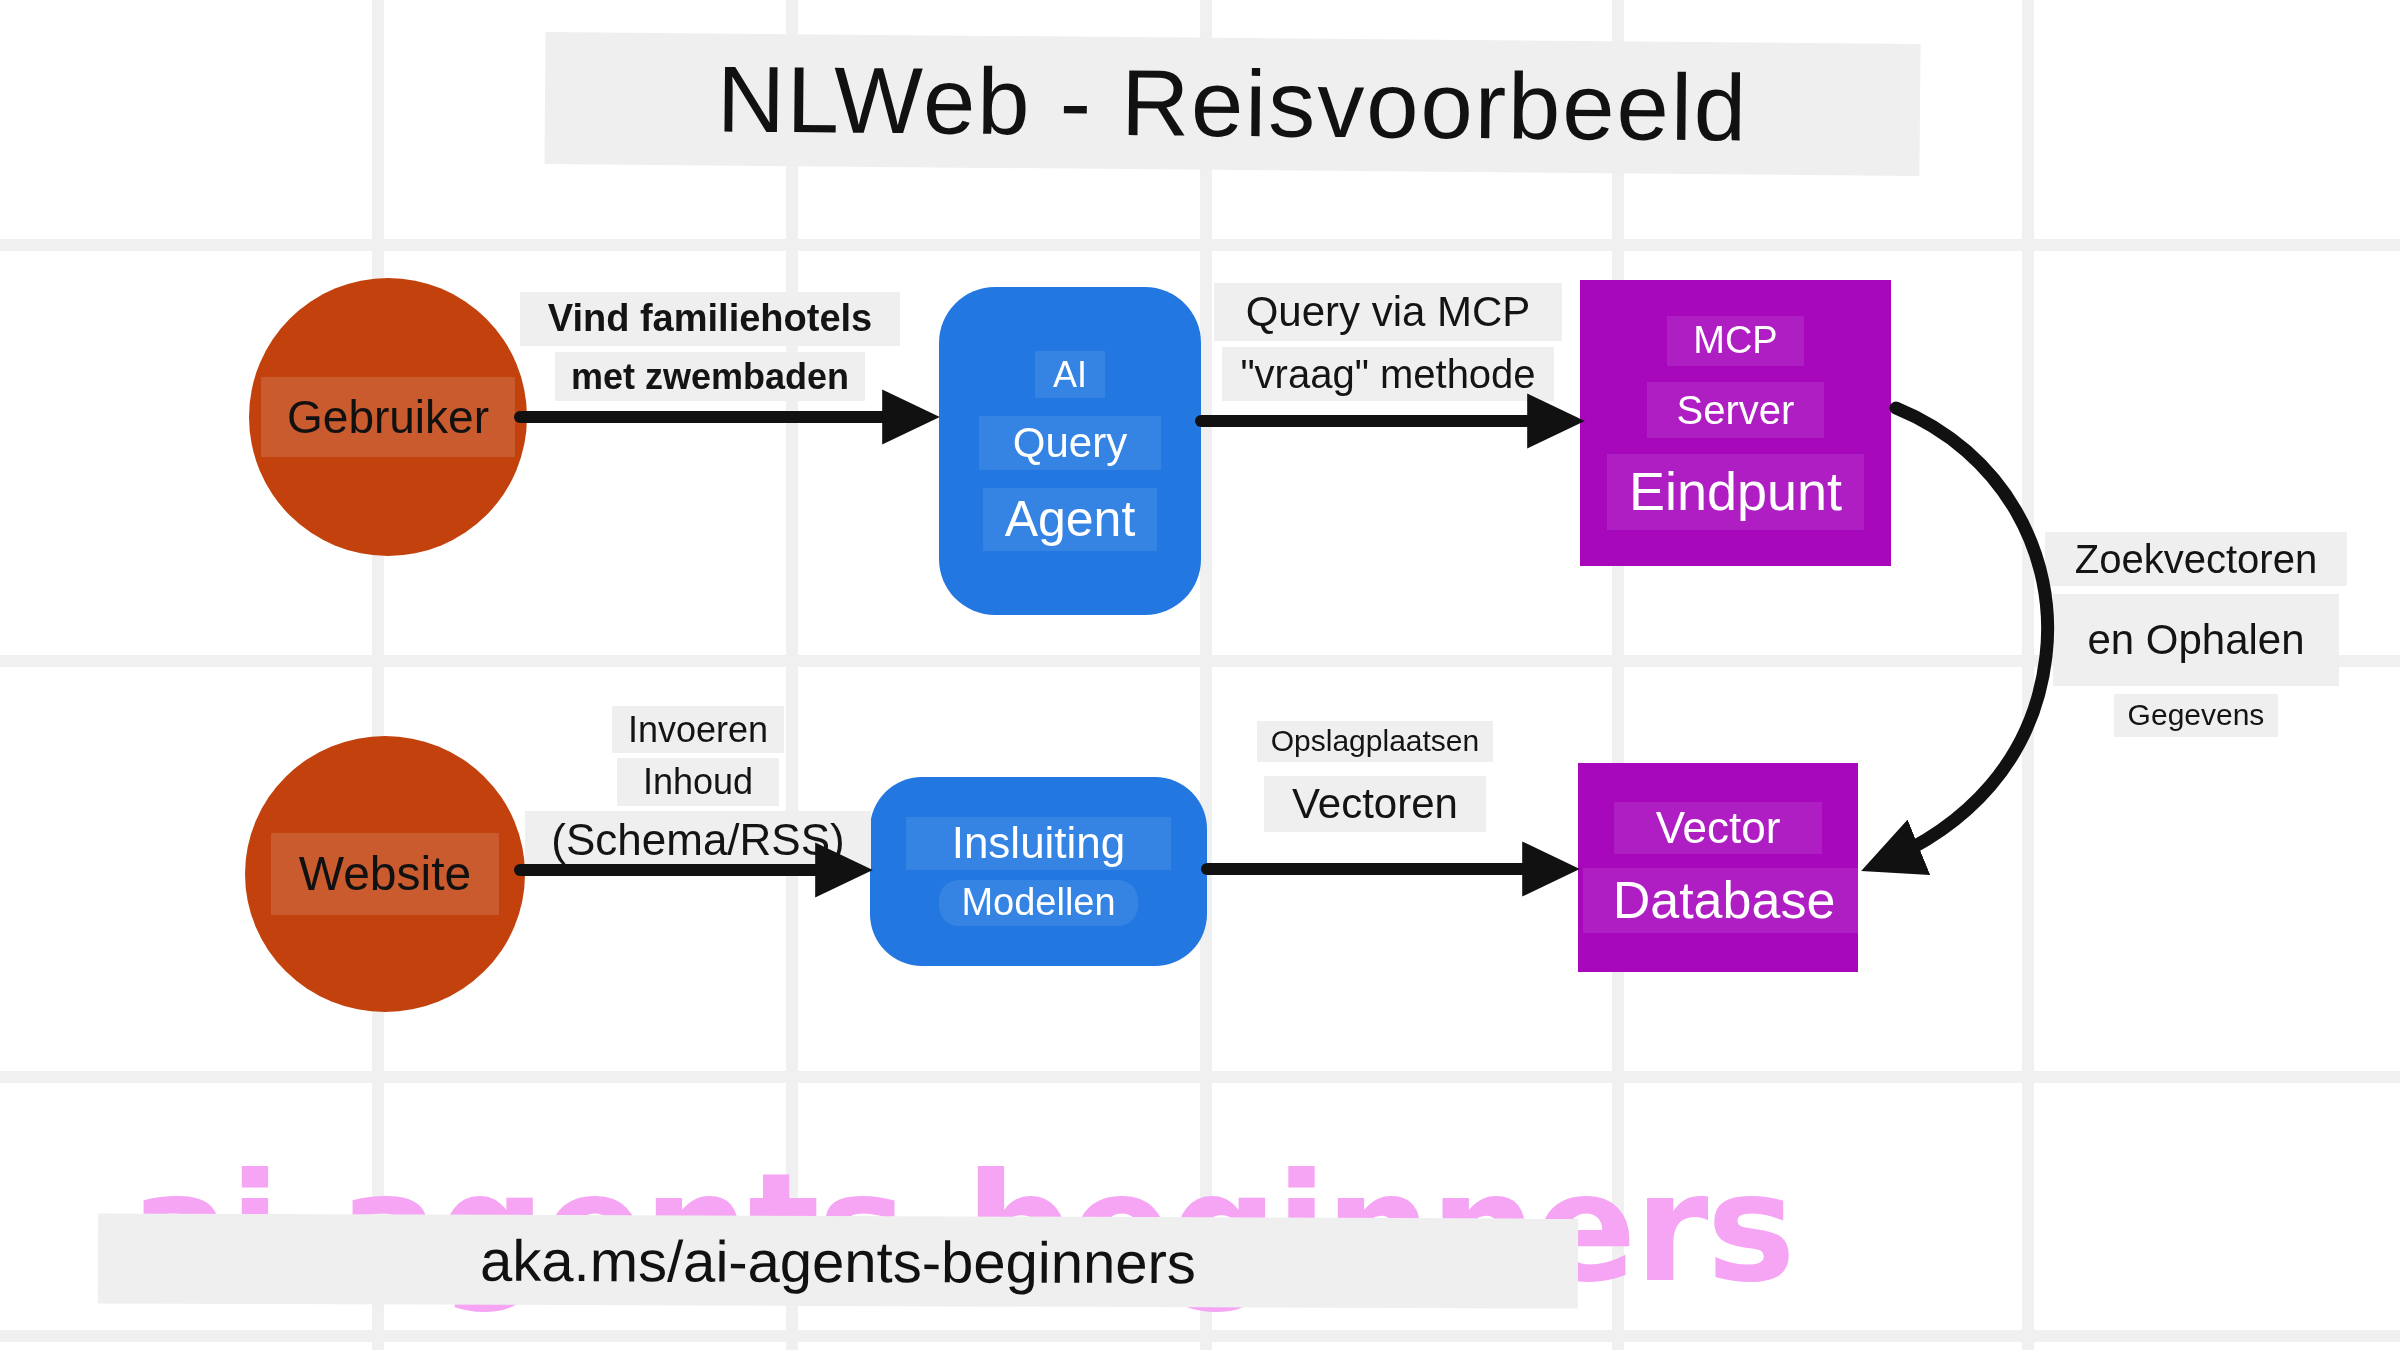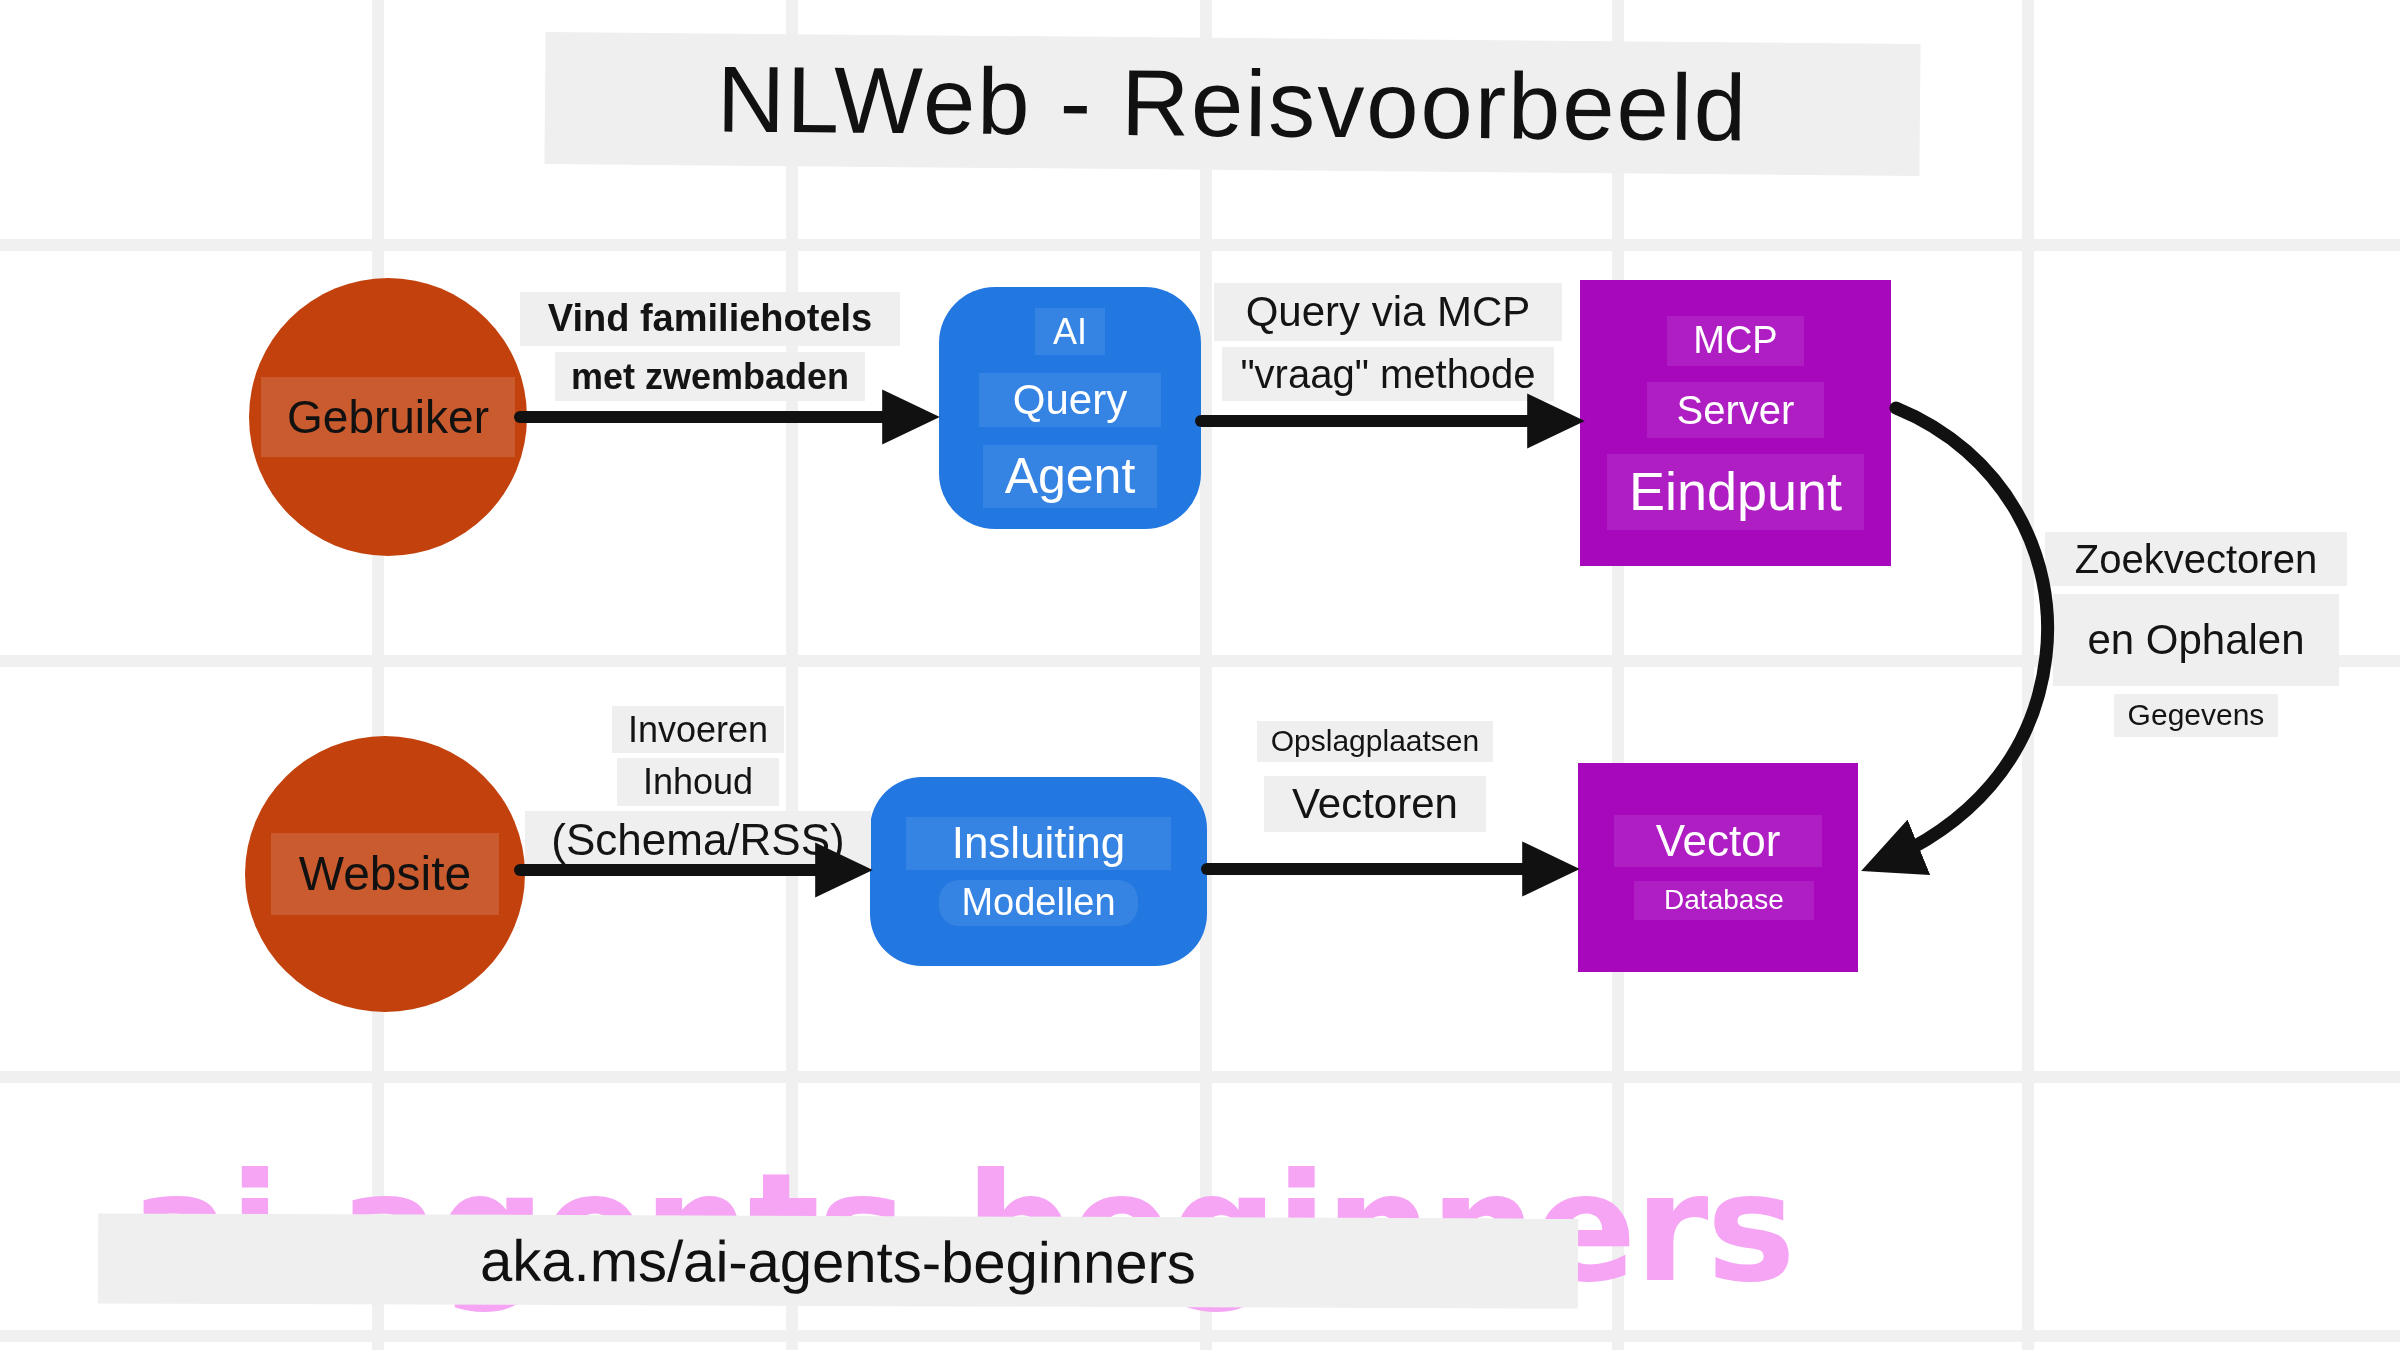--- a/index.html
+++ b/index.html
@@ -83,40 +83,40 @@
 </div>
 
 <div class="circle" style="left:249px;top:278px;width:278px;height:278px;">
   <div class="nlabel">Gebruiker</div>
 </div>
 
 <div class="circle" style="left:245px;top:736px;width:280px;height:276px;">
   <div class="nlabel" style="font-size:48px;padding:16px 28px;">Website</div>
 </div>
 
-<div class="node blue" style="left:939px;top:287px;width:262px;height:242px;gap:18px;">
+<div class="node blue" style="left:939px;top:287px;width:262px;height:328px;gap:18px;">
   <div class="line" style="font-size:36px;padding:4px 18px;">AI</div>
   <div class="line" style="font-size:42px;padding:4px 34px;">Query</div>
   <div class="line" style="font-size:50px;padding:4px 22px;">Agent</div>
 </div>
 
 <div class="node purple" style="left:1580px;top:280px;width:311px;height:286px;gap:16px;">
   <div class="line" style="font-size:38px;padding:4px 26px;">MCP</div>
   <div class="line" style="font-size:40px;padding:6px 30px;">Server</div>
   <div class="line" style="font-size:54px;padding:8px 22px;">Eindpunt</div>
 </div>
 
 <div class="node blue" style="left:870px;top:777px;width:337px;height:189px;gap:10px;border-radius:52px;">
   <div class="line" style="font-size:44px;padding:2px 46px;">Insluiting</div>
   <div class="line" style="font-size:38px;padding:2px 22px;border-radius:20px;">Modellen</div>
 </div>
 
 <div class="node purple" style="left:1578px;top:763px;width:280px;height:209px;gap:14px;">
   <div class="line" style="font-size:44px;padding:2px 42px;">Vector</div>
-  <div class="line" style="font-size:28px;padding:4px 30px;margin-left:12px;">Database</div>
+  <div class="line" style="font-size:52px;padding:4px 30px;margin-left:12px;">Database</div>
 </div>
 
 <div class="elabel-group" style="left:480px;top:292px;gap:6px;font-weight:bold;">
   <div class="elabel" style="font-size:38px;padding:5px 28px;">Vind familiehotels</div>
   <div class="elabel" style="font-size:36px;padding:4px 16px;">met zwembaden</div>
 </div>
 
 <div class="elabel-group" style="left:1158px;top:283px;gap:6px;">
   <div class="elabel" style="font-size:42px;padding:5px 32px;">Query via MCP</div>
   <div class="elabel" style="font-size:40px;padding:4px 18px;">"vraag" methode</div>

